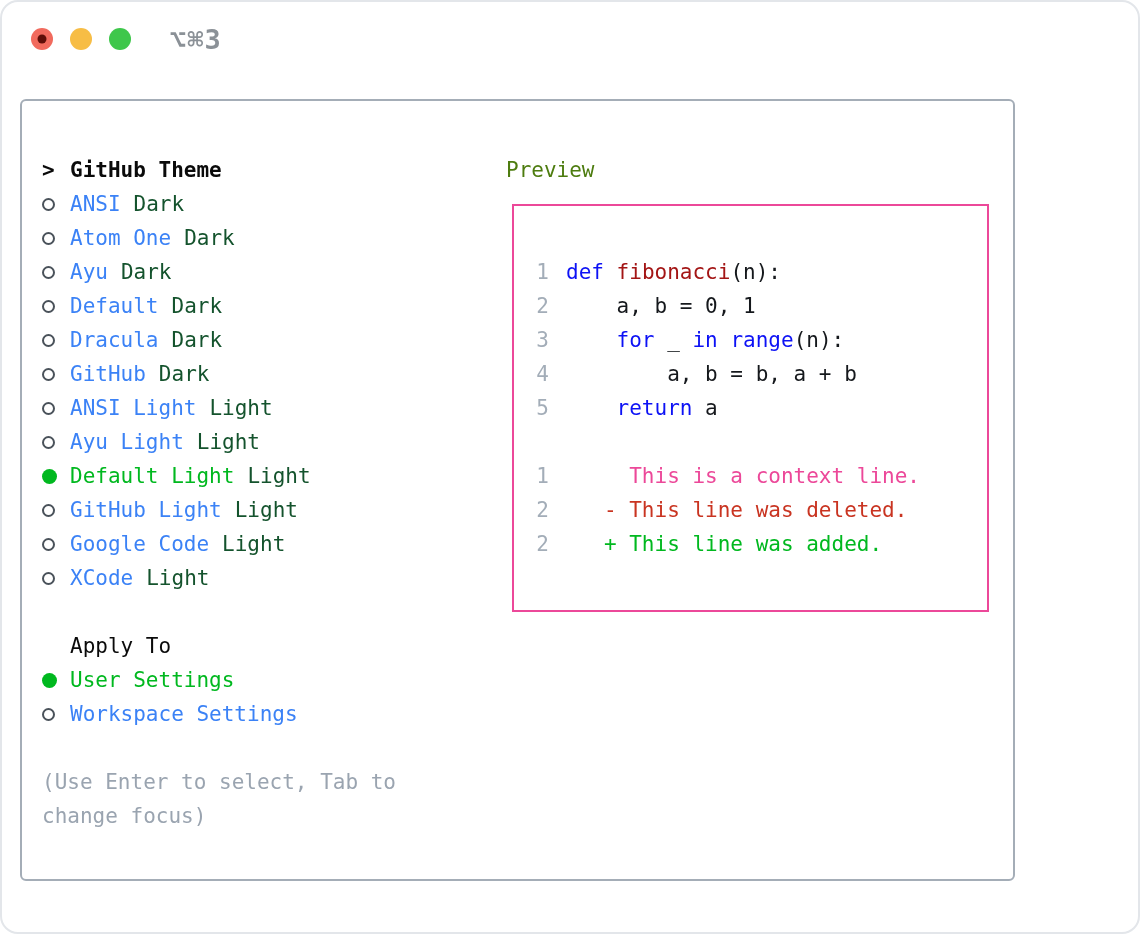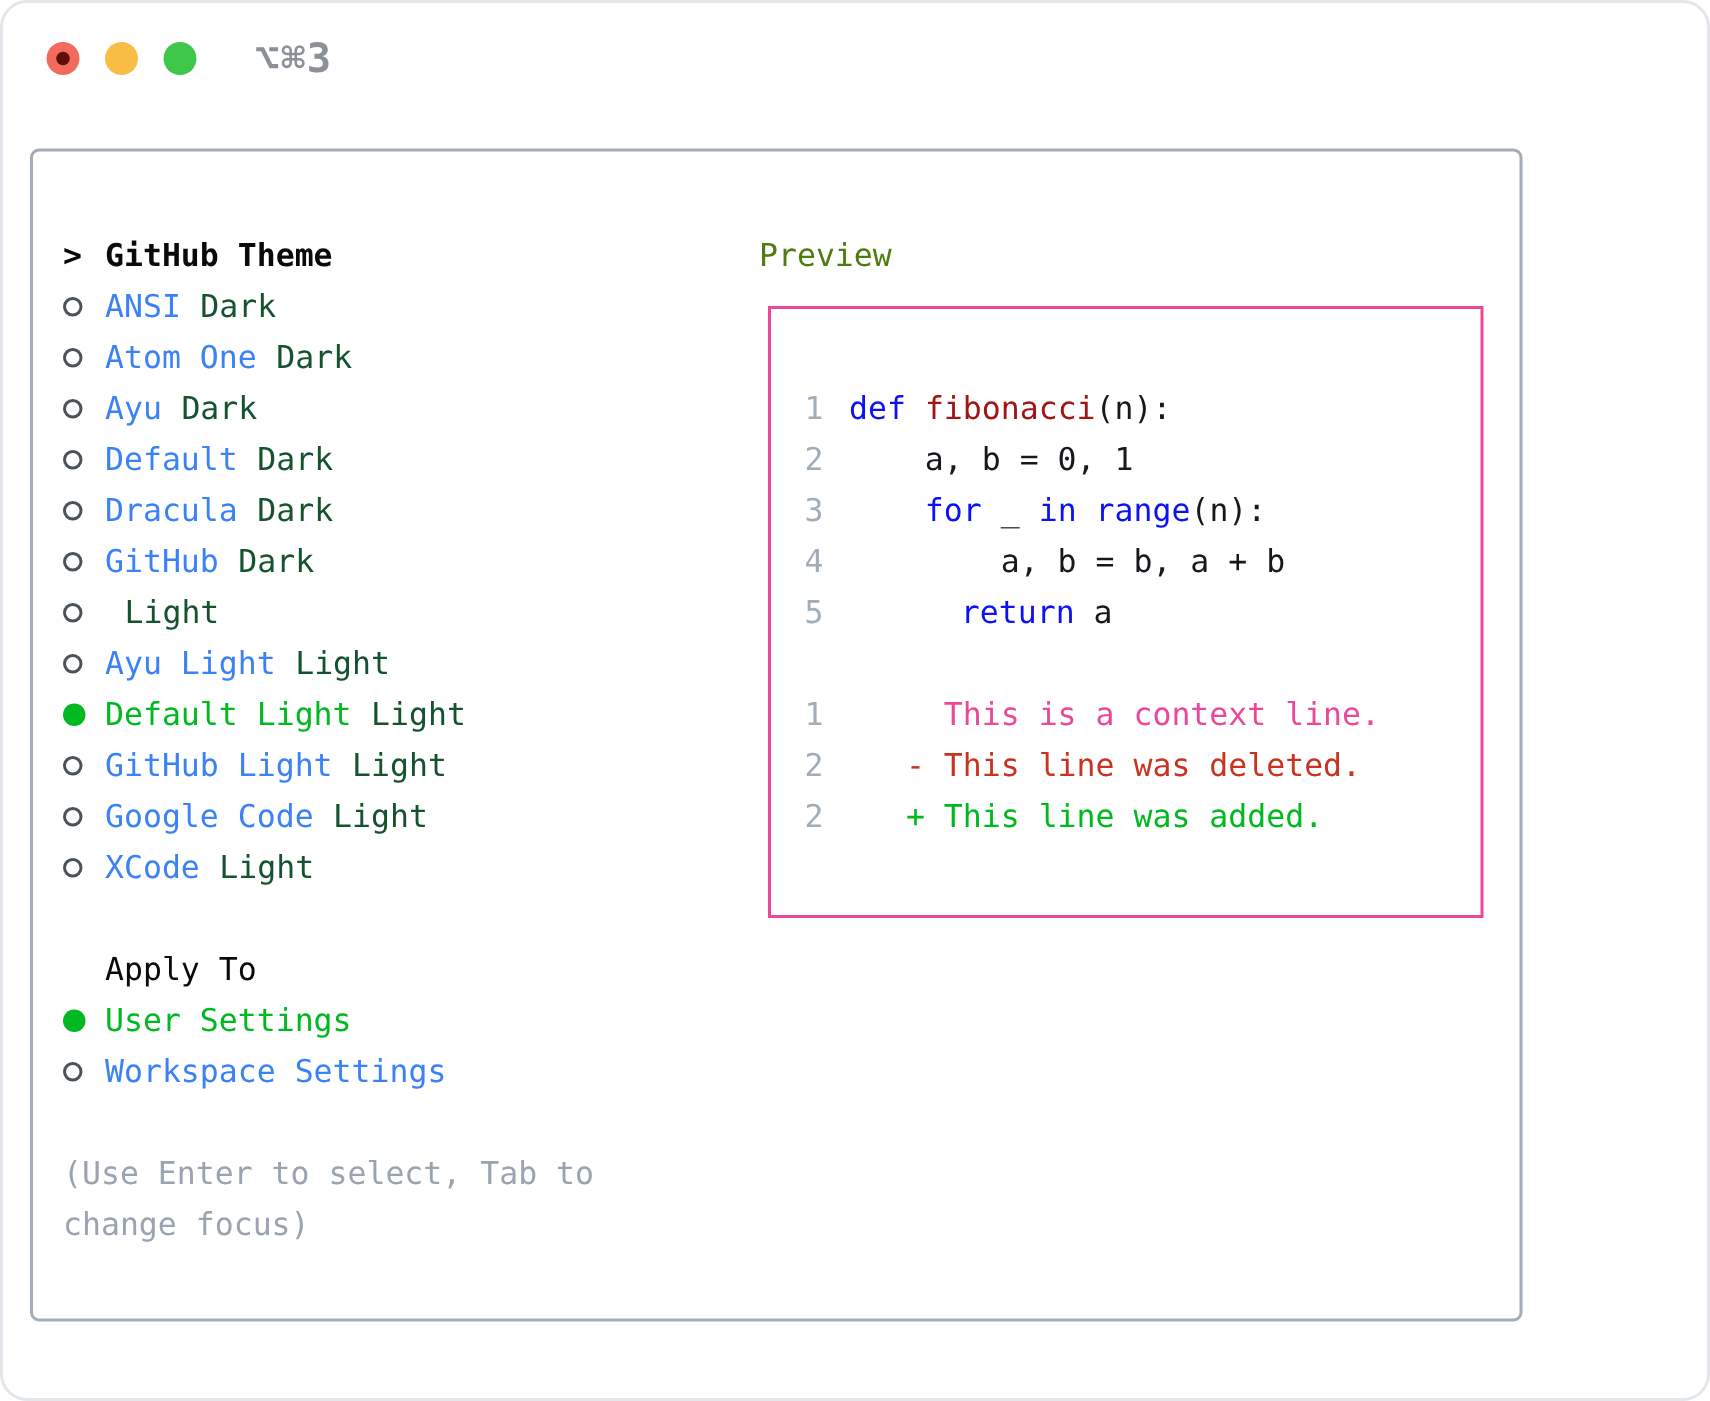--- a/index.html
+++ b/index.html
@@ -111,20 +111,21 @@
             <span class="marker">
               <span class="dot-hollow"></span>
             </span>
             <span class="label">GitHub</span>
             <span class="tag">Dark</span>
           </div>
           <div class="row">
             <span class="marker">
               <span class="dot-hollow"></span>
             </span>
+            <span class="label">ANSI Light</span>
             <span class="tag">Light</span>
           </div>
           <div class="row">
             <span class="marker">
               <span class="dot-hollow"></span>
             </span>
             <span class="label">Ayu Light</span>
             <span class="tag">Light</span>
           </div>
           <div class="row">
@@ -184,21 +185,21 @@
       <div class="hint">(Use Enter to select, Tab to change focus)</div>
     </div>
 
     <div class="preview-title">Preview</div>
 
     <div class="preview-box" id="preview-box">
         <div class="pline"><span class="lnum" style="color: rgb(163, 173, 184);">1</span><span style="color: rgb(13, 18, 245);">def</span><span style="color: rgb(21, 24, 28);"> </span><span style="color: rgb(163, 21, 21);">fibonacci</span><span style="color: rgb(21, 24, 28);">(n):</span></div>
         <div class="pline"><span class="lnum" style="color: rgb(163, 173, 184);">2</span><span style="color: rgb(21, 24, 28);">    a, b = 0, 1</span></div>
         <div class="pline"><span class="lnum" style="color: rgb(163, 173, 184);">3</span><span style="color: rgb(21, 24, 28);">    </span><span style="color: rgb(13, 18, 245);">for</span><span style="color: rgb(21, 24, 28);"> _ </span><span style="color: rgb(13, 18, 245);">in</span><span style="color: rgb(21, 24, 28);"> </span><span style="color: rgb(13, 18, 245);">range</span><span style="color: rgb(21, 24, 28);">(n):</span></div>
         <div class="pline"><span class="lnum" style="color: rgb(163, 173, 184);">4</span><span style="color: rgb(21, 24, 28);">        a, b = b, a + b</span></div>
-        <div class="pline"><span class="lnum" style="color: rgb(163, 173, 184);">5</span><span style="color: rgb(21, 24, 28);">    </span><span style="color: rgb(13, 18, 245); margin-left: 24px;">return</span><span style="color: rgb(21, 24, 28);"> a</span></div>
+        <div class="pline"><span class="lnum" style="color: rgb(163, 173, 184);">5</span><span style="color: rgb(21, 24, 28);">    </span><span style="color: rgb(13, 18, 245);">return</span><span style="color: rgb(21, 24, 28);"> a</span></div>
         <div class="pline"><span class="lnum" style="color: rgb(163, 173, 184);"></span></div>
         <div class="pline"><span class="lnum" style="color: rgb(163, 173, 184);">1</span><span style="color: #ec4899;">     This is a context line.</span></div>
         <div class="pline"><span class="lnum" style="color: rgb(163, 173, 184);">2</span><span style="color: rgb(201, 52, 33);">   - This line was deleted.</span></div>
         <div class="pline"><span class="lnum" style="color: rgb(163, 173, 184);">2</span><span style="color: rgb(0, 184, 31); text-align: right;">   + This line was added.</span></div>
       </div>
 
   </div>
 </div>
 
 </body></html>

